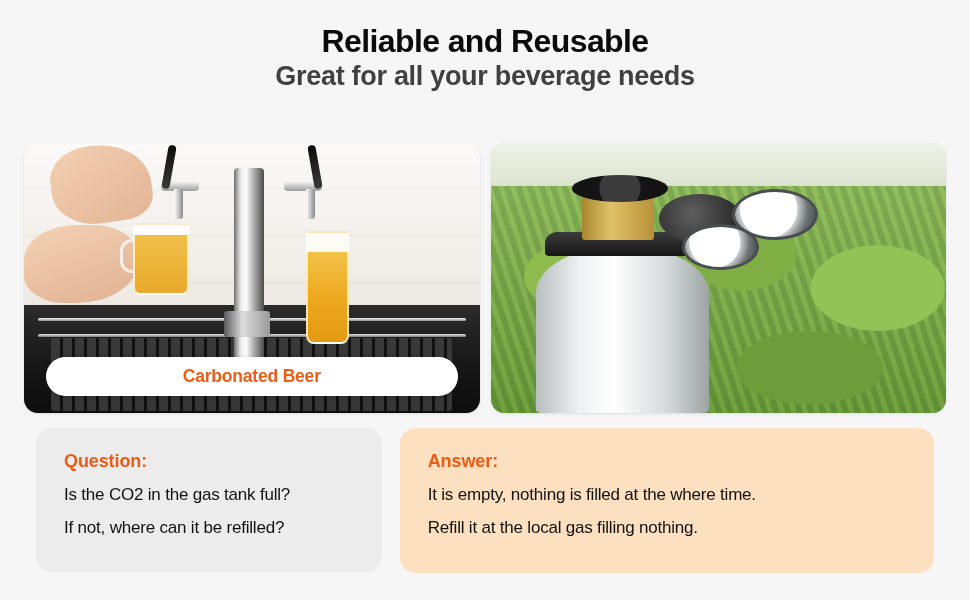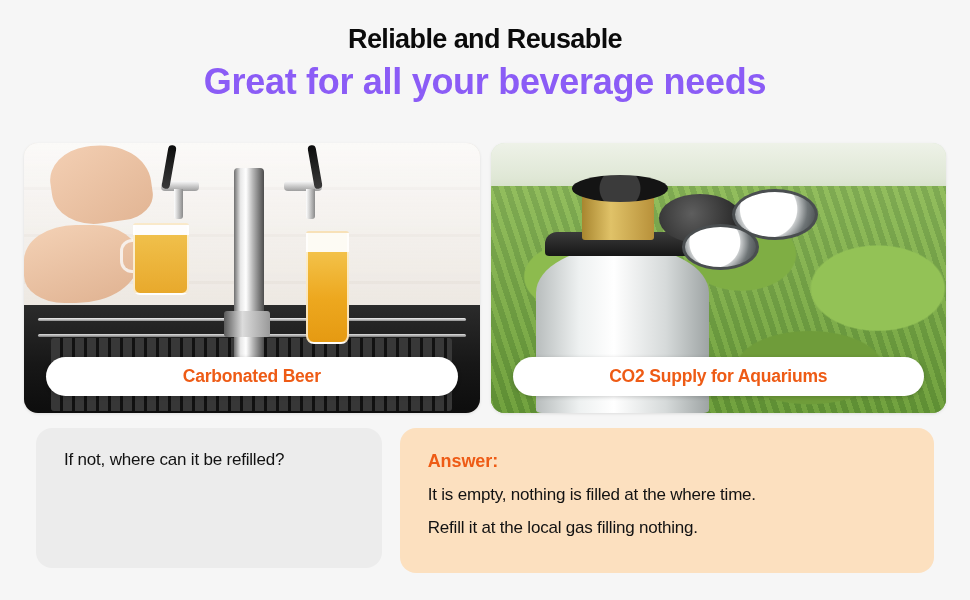--- a/index.html
+++ b/index.html
@@ -16,32 +16,32 @@
     position: relative;
   }
 
   
   .header {
     width: 100%;
     padding-top: 24px;
     text-align: center;
   }
   .headline {
-    font-size: 27px;
+    font-size: 32px;
     font-weight: bold;
     letter-spacing: -0.6px;
     color: #0b0b0b;
     line-height: 1.12;
   }
   .subheadline {
-    font-size: 36px;
+    font-size: 27px;
     font-weight: bold;
     letter-spacing: -0.3px;
-    color: #8b5cf6;
-    margin-top: 7px;
+    color: #404040;
+    margin-top: 1px;
     line-height: 1.15;
   }
 
   
   .cards {
     position: absolute;
     left: 24px;
     top: 143px;
     width: 922px;
     height: 270px;
@@ -380,31 +380,30 @@
       <div class="tank-top"></div>
       <div class="plants"></div>
       <div class="cylinder"></div>
       <div class="collar"></div>
       <div class="valve"></div>
       <div class="knob"></div>
       <div class="reg"></div>
       <div class="g1"></div>
       <div class="g2"></div>
     </div>
-    <div class="card-label">
-      <span>CO2 Supply for Aquariums</span>
-    </div>
   </div>
 
 
 </div>
 
 <div class="qa-row">
 
   <div class="qa-box qa-question">
+    <div class="qa-title">Question:</div>
+    <div class="qa-line">Is the CO2 in the gas tank full?</div>
     <div class="qa-line">If not, where can it be refilled?</div>
   </div>
 
   <div class="qa-box qa-answer">
     <div class="qa-title">Answer:</div>
     <div class="qa-line">It is empty, nothing is filled at the where time.</div>
     <div class="qa-line">Refill it at the local gas filling nothing.</div>
   </div>
 
 </div>

